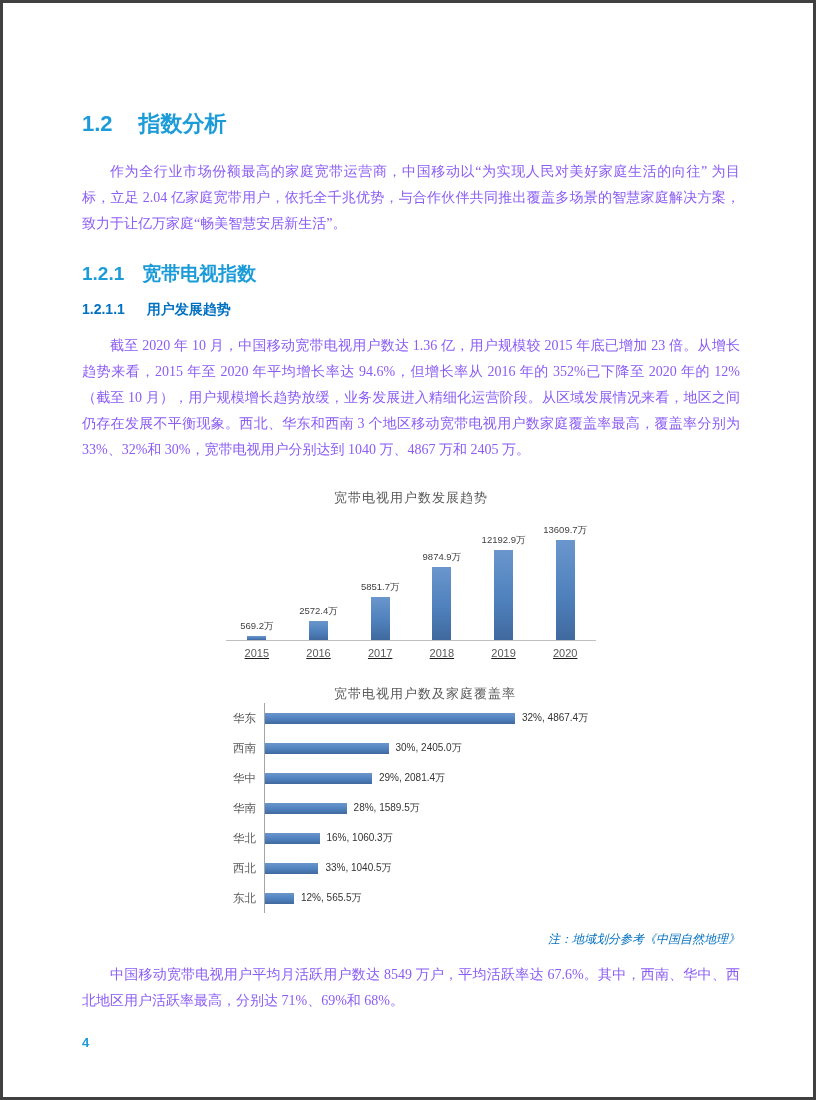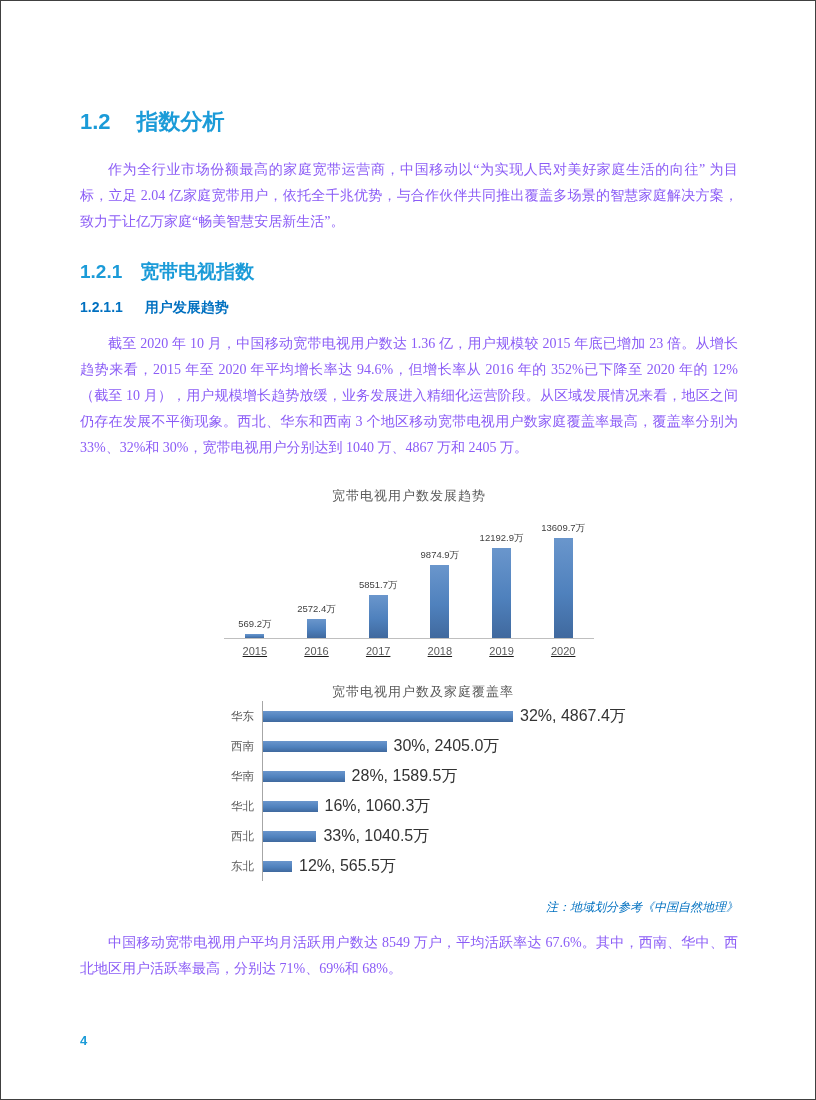--- a/index.html
+++ b/index.html
@@ -5,21 +5,21 @@
   * { box-sizing: border-box; margin: 0; padding: 0; }
   html, body { width: 816px; height: 1100px; }
   body {
     background: #ffffff;
     font-family: "Liberation Serif", "DejaVu Serif", serif;
     color: #1a1a1a;
     position: relative;
   }
   .page {
     position: absolute; inset: 0;
-    border: 1px solid #404040;
+    border: 3px solid #404040;
     background: #fff;
   }
   .content {
     position: absolute; left: 79px; top: 0; width: 658px;
   }
   h2.sec {
     margin-top: 106px;
     font-family: "Liberation Sans", sans-serif;
     font-size: 22px; font-weight: bold;
     color: var(--heading-blue, #1b9bd8);
@@ -99,21 +99,21 @@
     border-left: 1px solid #a6a6a6;
     height: 100%;
   }
   .hbar {
     height: 11px;
     background: linear-gradient(180deg, #6a96cc 0%, var(--bar-blue, #4f81bd) 55%, #40699e 100%);
   }
   .hval {
     margin-left: 7px;
     font-family: "Liberation Sans", sans-serif;
-    font-size: 16px; color: #333;
+    font-size: 10px; color: #333;
     white-space: nowrap;
   }
 
   .note {
     margin-top: 18px;
     text-align: right;
     font-style: italic;
     font-size: 12px;
     color: var(--sub-blue, #0070c0);
   }
@@ -195,20 +195,27 @@
             </div>
           </div>
           <div class="hrow">
             <div class="hcat">西南</div>
             <div class="harea">
               <div class="hbar" style="width: 123.5px;"></div>
               <div class="hval">30%, 2405.0万</div>
             </div>
           </div>
           <div class="hrow">
+            <div class="hcat">华中</div>
+            <div class="harea">
+              <div class="hbar" style="width: 106.9px;"></div>
+              <div class="hval">29%, 2081.4万</div>
+            </div>
+          </div>
+          <div class="hrow">
             <div class="hcat">华南</div>
             <div class="harea">
               <div class="hbar" style="width: 81.6px;"></div>
               <div class="hval">28%, 1589.5万</div>
             </div>
           </div>
           <div class="hrow">
             <div class="hcat">华北</div>
             <div class="harea">
               <div class="hbar" style="width: 54.5px;"></div>

